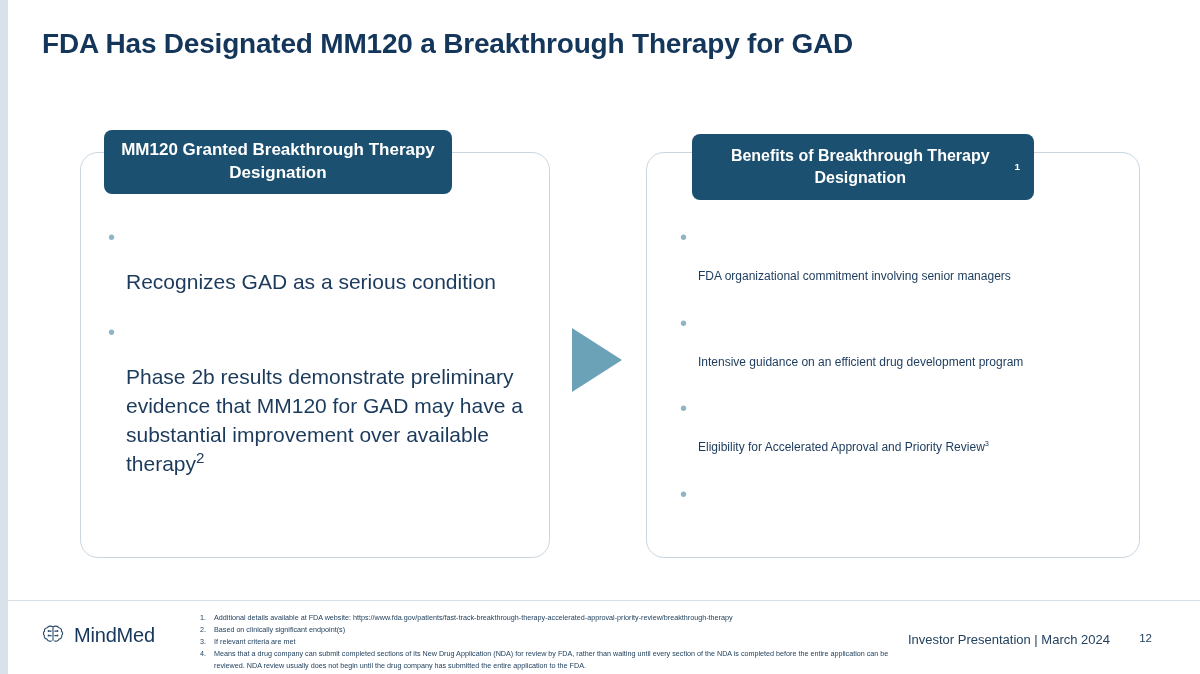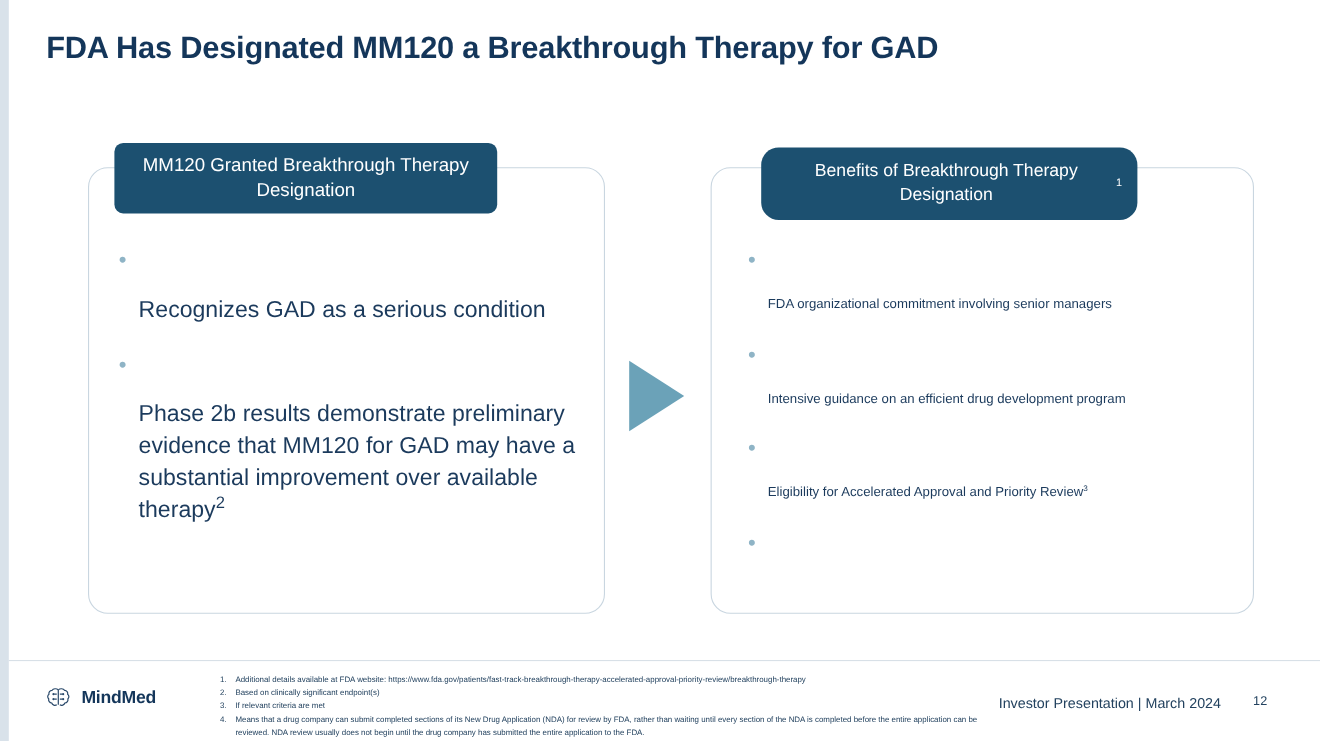--- a/index.html
+++ b/index.html
@@ -57,21 +57,21 @@
     top: 152px;
     width: 494px;
     height: 406px;
   }
 
   .panel-header {
     position: absolute;
     background: #1c5070;
     color: #ffffff;
     border-radius: 8px;
-    font-weight: normal;
+    font-weight: bold;
     text-align: center;
     display: flex;
     align-items: center;
     justify-content: center;
     box-sizing: border-box;
     line-height: 1.35;
   }
   .header-left {
     left: 104px;
     top: 130px;
@@ -80,21 +80,20 @@
     font-size: 17px;
     padding: 0 14px;
   }
   .header-right {
     left: 692px;
     top: 134px;
     width: 342px;
     height: 66px;
     font-size: 16px;
     padding: 0 14px;
-    border-radius: 16px;
   }
 
   .bullets {
     position: absolute;
     box-sizing: border-box;
   }
   .bullets-left {
     left: 100px;
     top: 224px;
     width: 440px;
@@ -166,22 +165,22 @@
     display: flex;
     align-items: center;
     gap: 8px;
   }
   .logo-mark {
     width: 26px;
     height: 26px;
     flex: 0 0 26px;
   }
   .logo-text {
-    font-size: 16px;
-    font-weight: bold;
+    font-size: 20px;
+    font-weight: normal;
     color: #14365a;
     letter-spacing: -0.2px;
   }
   .footnotes {
     position: absolute;
     left: 200px;
     top: 612px;
     width: 720px;
     font-size: 7.2px;
     line-height: 1.55;

